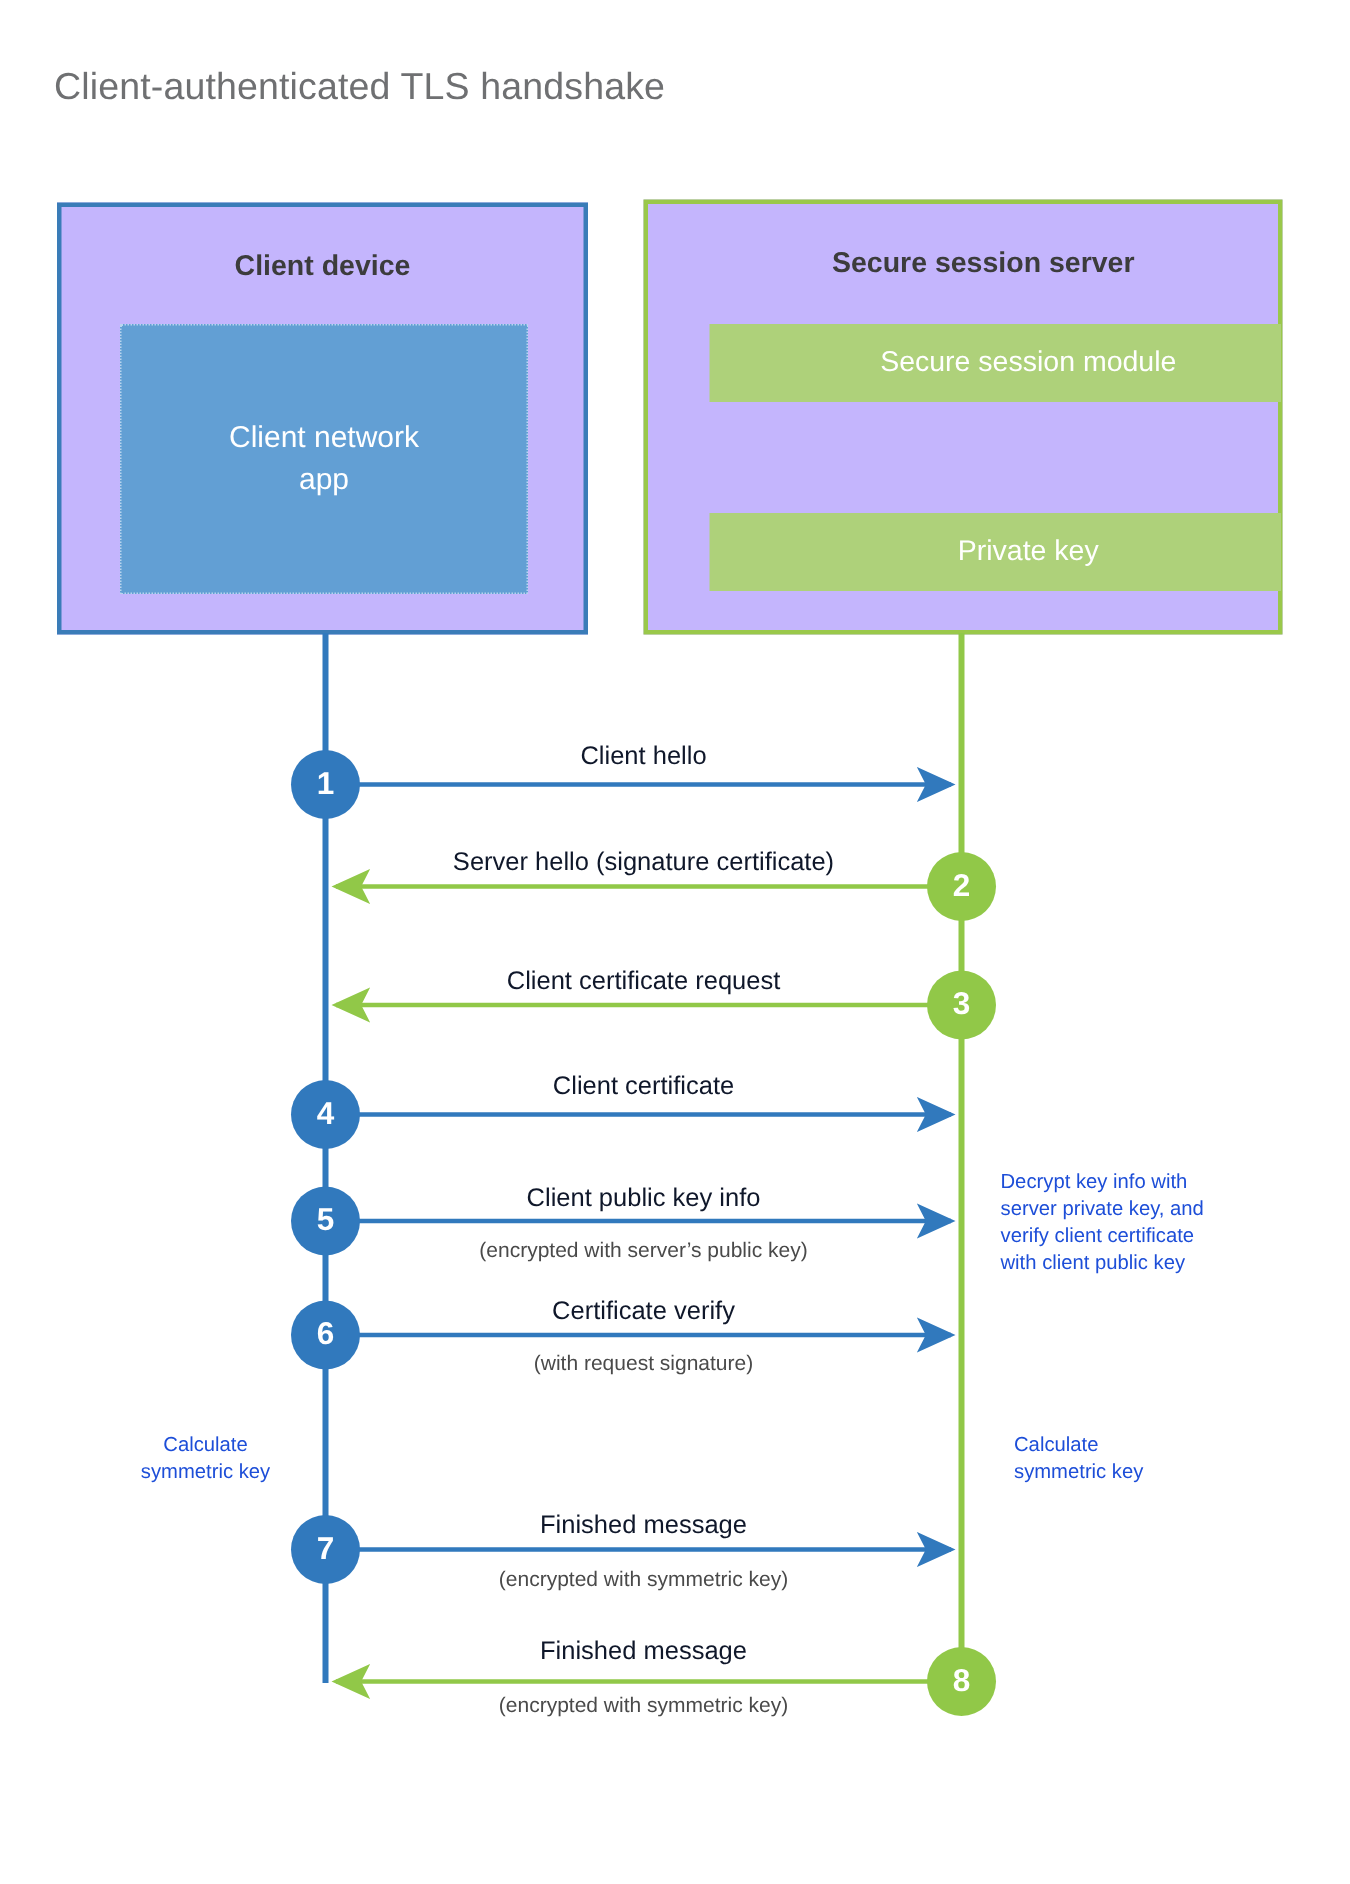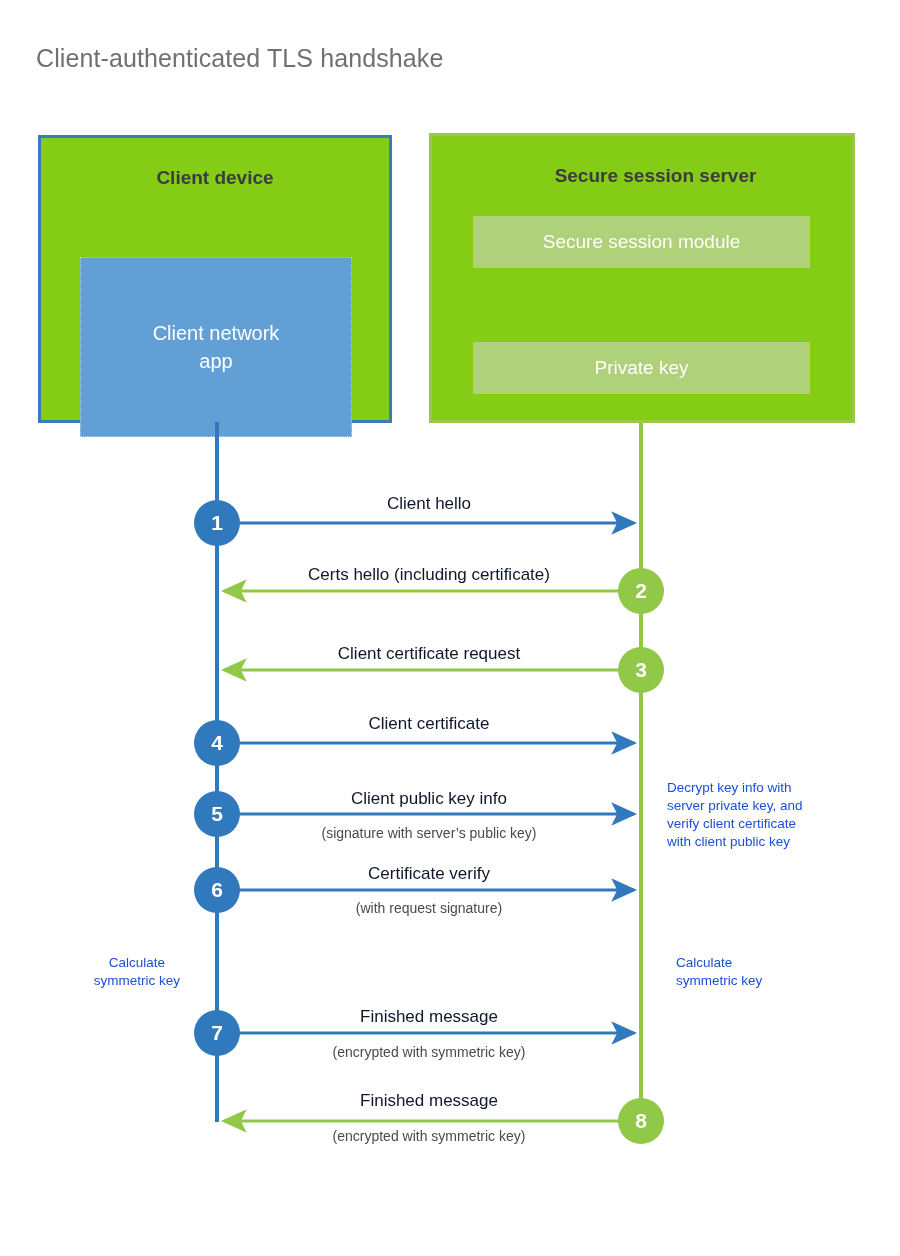--- a/index.html
+++ b/index.html
@@ -27,21 +27,21 @@
     top: 28px;
     font-size: 25px;
     font-weight: 400;
     color: #6f7072;
     letter-spacing: 0.1px;
     white-space: nowrap;
   }
   
   .party-box {
     position: absolute;
-    background: #84cc16;
+    background: #c4b5fd;
     box-sizing: border-box;
   }
   #client-device-box {
     left: 38px;
     top: 119px;
     width: 354px;
     height: 288px;
     border: 3px solid #3a7cb8;
   }
   #secure-session-server-box {
@@ -74,35 +74,35 @@
     box-sizing: border-box;
     display: flex;
     align-items: center;
     justify-content: center;
     text-align: center;
     color: #ffffff;
     font-size: 20px;
     line-height: 28px;
     font-weight: 400;
     white-space: pre-line;
-    margin-top: 41px;
   }
   
   .server-bar {
     position: absolute;
     left: 41px;
     width: 337px;
     height: 52px;
     background: #aed17a;
     display: flex;
     align-items: center;
     justify-content: center;
     color: #ffffff;
     font-size: 19px;
     font-weight: 400;
+    padding-left: 44px;
   }
   #server-bar-0 { top: 80px; }
   #server-bar-1 { top: 143px; }
   #server-bar-2 { top: 206px; text-align: right; }
   
   #sequence-layer {
     position: absolute;
     left: 0;
     top: 0;
     width: 900px;
@@ -205,28 +205,28 @@
   <div class="step-badge green" style="left:618px; top:552px;">2</div>
   <div class="step-badge green" style="left:618px; top:631px;">3</div>
   <div class="step-badge blue" style="left:194px; top:704px;">4</div>
   <div class="step-badge blue" style="left:194px; top:775px;">5</div>
   <div class="step-badge blue" style="left:194px; top:851px;">6</div>
   <div class="step-badge blue" style="left:194px; top:994px;">7</div>
   <div class="step-badge green" style="left:618px; top:1082px;">8</div>
 
   <div class="msg-label" style="left:429px; top:478px;">Client hello</div>
 
-  <div class="msg-label" style="left:429px; top:549px;">Certs hello (including certificate)</div>
+  <div class="msg-label" style="left:429px; top:549px;">Server hello (signature certificate)</div>
 
   <div class="msg-label" style="left:429px; top:628px;">Client certificate request</div>
 
   <div class="msg-label" style="left:429px; top:698px;">Client certificate</div>
 
   <div class="msg-label" style="left:429px; top:773px;">Client public key info</div>
-  <div class="msg-sublabel" style="left:429px; top:809px;">(signature with server’s public key)</div>
+  <div class="msg-sublabel" style="left:429px; top:809px;">(encrypted with server’s public key)</div>
 
   <div class="msg-label" style="left:429px; top:848px;">Certificate verify</div>
   <div class="msg-sublabel" style="left:429px; top:884px;">(with request signature)</div>
 
   <div class="msg-label" style="left:429px; top:991px;">Finished message</div>
   <div class="msg-sublabel" style="left:429px; top:1028px;">(encrypted with symmetric key)</div>
 
   <div class="msg-label" style="left:429px; top:1075px;">Finished message</div>
   <div class="msg-sublabel" style="left:429px; top:1112px;">(encrypted with symmetric key)</div>
 

